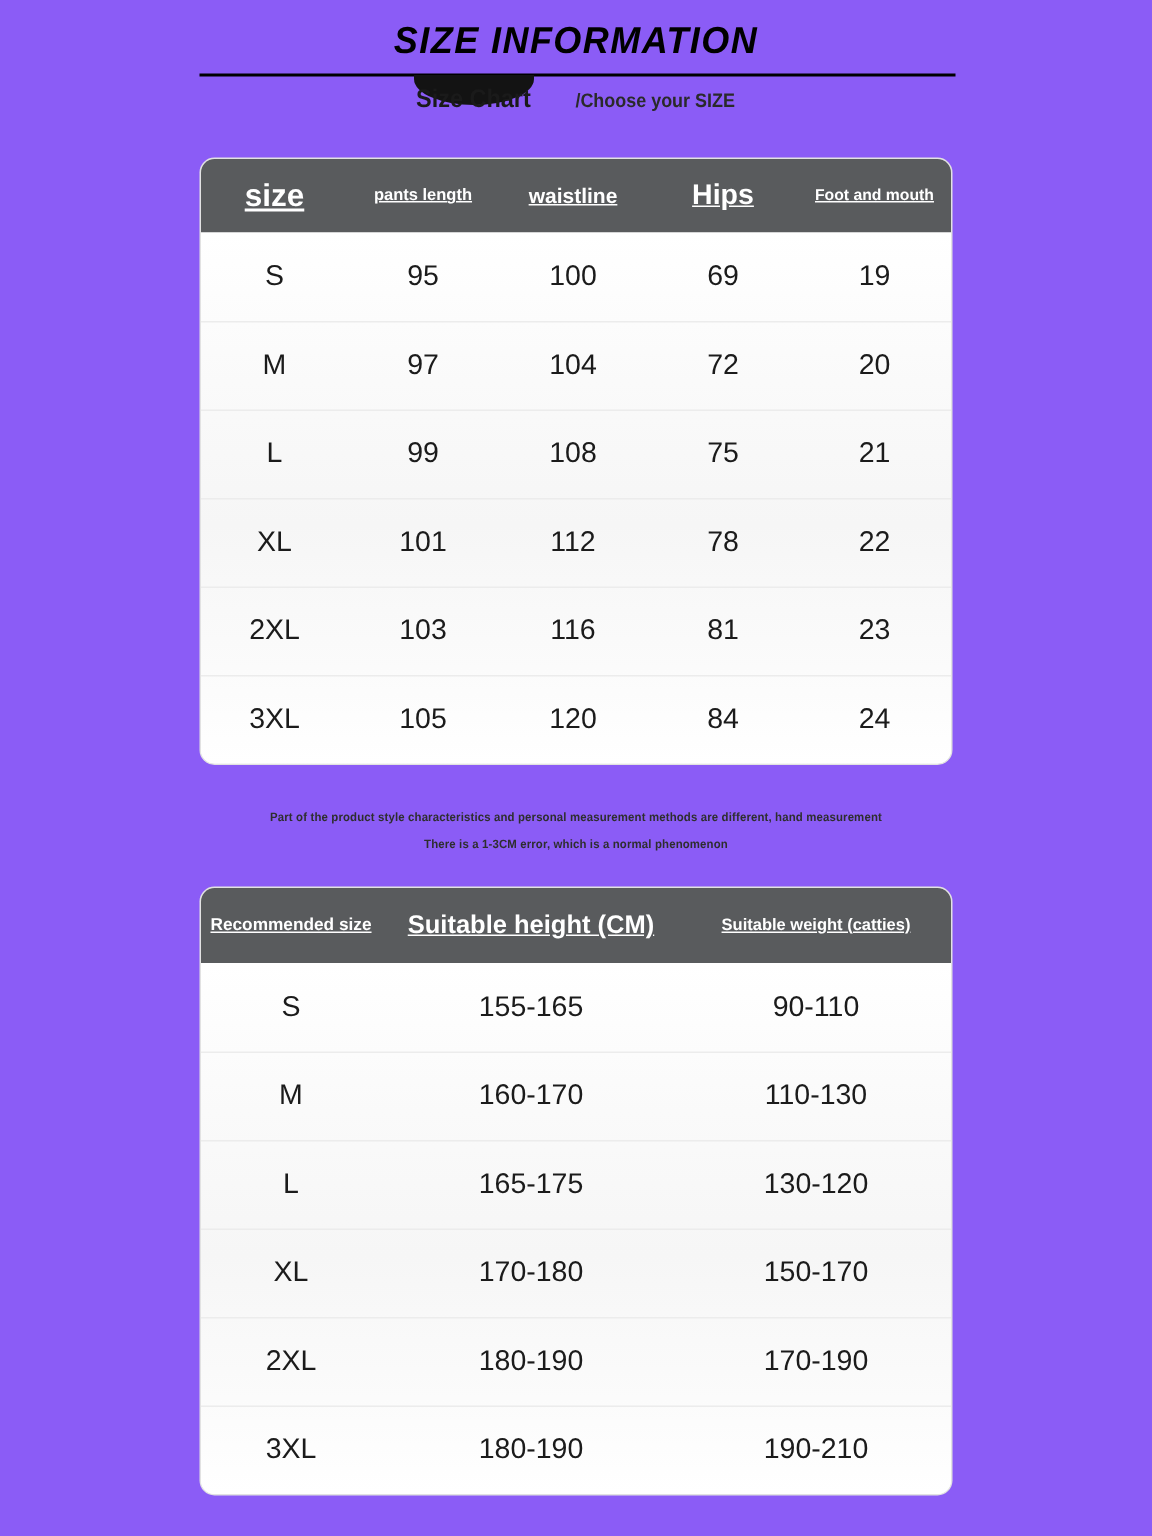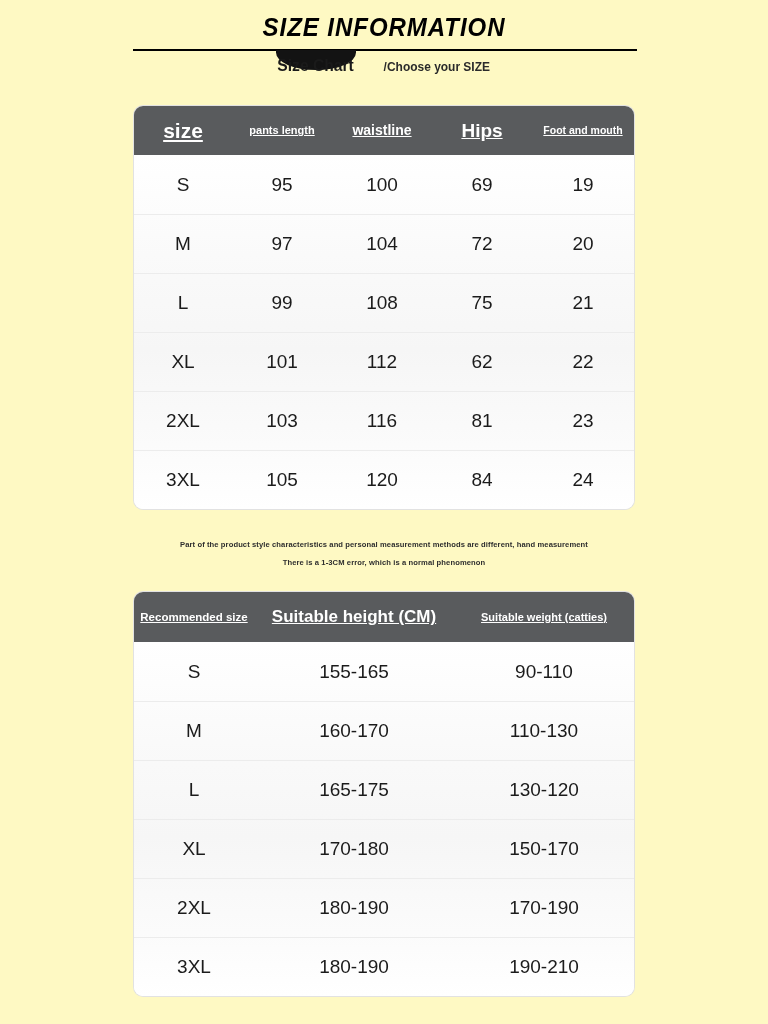--- a/index.html
+++ b/index.html
@@ -10,21 +10,21 @@
     height: 1024px;
     background: #ffffff;
     font-family: "Liberation Sans", "DejaVu Sans", sans-serif;
     overflow: hidden;
   }
 
   .page {
     position: relative;
     width: 768px;
     height: 1024px;
-    background: #fef9c3;
+    background: #8b5cf6;
   }
 
   
   .header-block {
     position: relative;
     width: 768px;
     padding-top: 12px;
   }
 
   .main-title {
@@ -261,21 +261,21 @@
         <div class="td c1">99</div>
         <div class="td c2">108</div>
         <div class="td c3">75</div>
         <div class="td c4">21</div>
       </div>
 
       <div class="trow">
         <div class="td c0">XL</div>
         <div class="td c1">101</div>
         <div class="td c2">112</div>
-        <div class="td c3">62</div>
+        <div class="td c3">78</div>
         <div class="td c4">22</div>
       </div>
 
       <div class="trow">
         <div class="td c0">2XL</div>
         <div class="td c1">103</div>
         <div class="td c2">116</div>
         <div class="td c3">81</div>
         <div class="td c4">23</div>
       </div>

